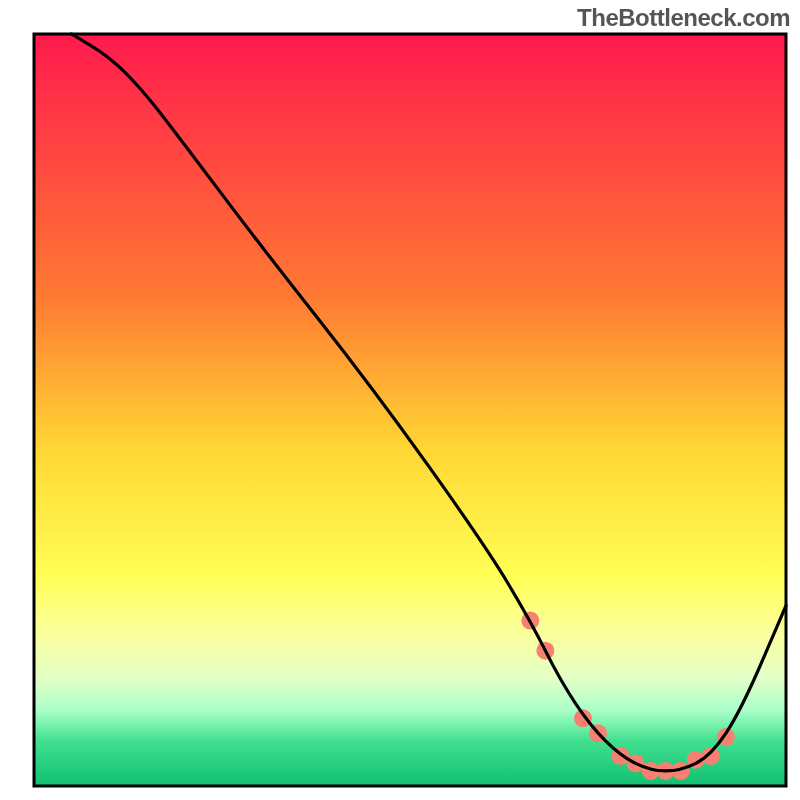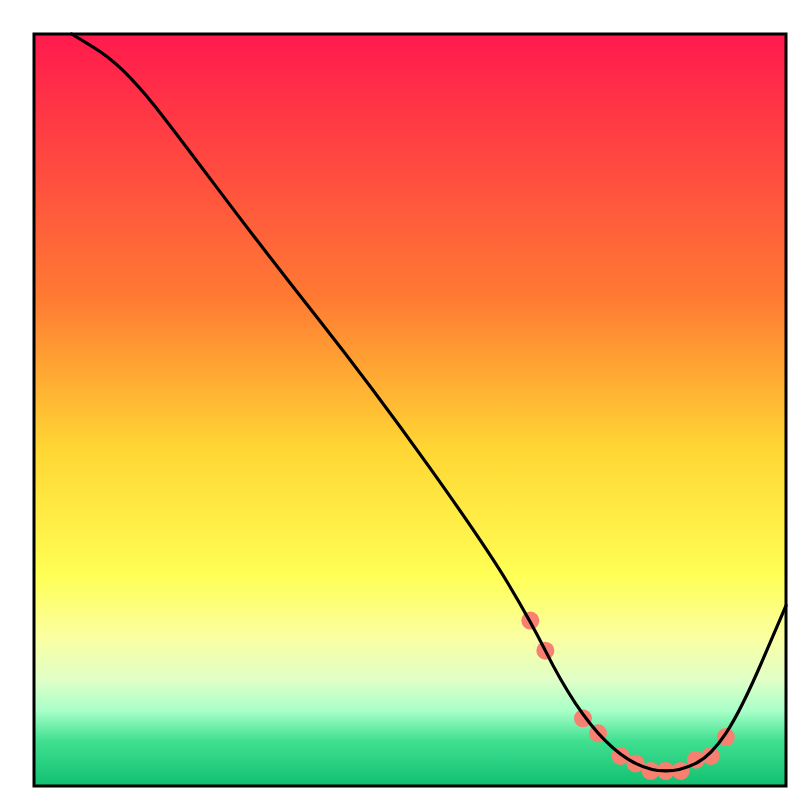--- a/index.html
+++ b/index.html
@@ -31,20 +31,21 @@
     left: 0;
     top: 0;
     width: 800px;
     height: 800px;
   }
 </style>
 </head>
 <body>
 
 <div class="chart-container">
+  <div class="watermark">TheBottleneck.com</div>
 
   <svg class="plot" viewBox="0 0 800 800" preserveAspectRatio="none">
     <defs>
       <linearGradient id="bg-grad" x1="0" y1="0" x2="0" y2="1">
           <stop offset="0%" stop-color="#ff1a4d"></stop>
           <stop offset="35%" stop-color="#ff7a33"></stop>
           <stop offset="55.00000000000001%" stop-color="#ffd633"></stop>
           <stop offset="72%" stop-color="#ffff55"></stop>
           <stop offset="80%" stop-color="#fbffa0"></stop>
           <stop offset="86%" stop-color="#e0ffc8"></stop>

